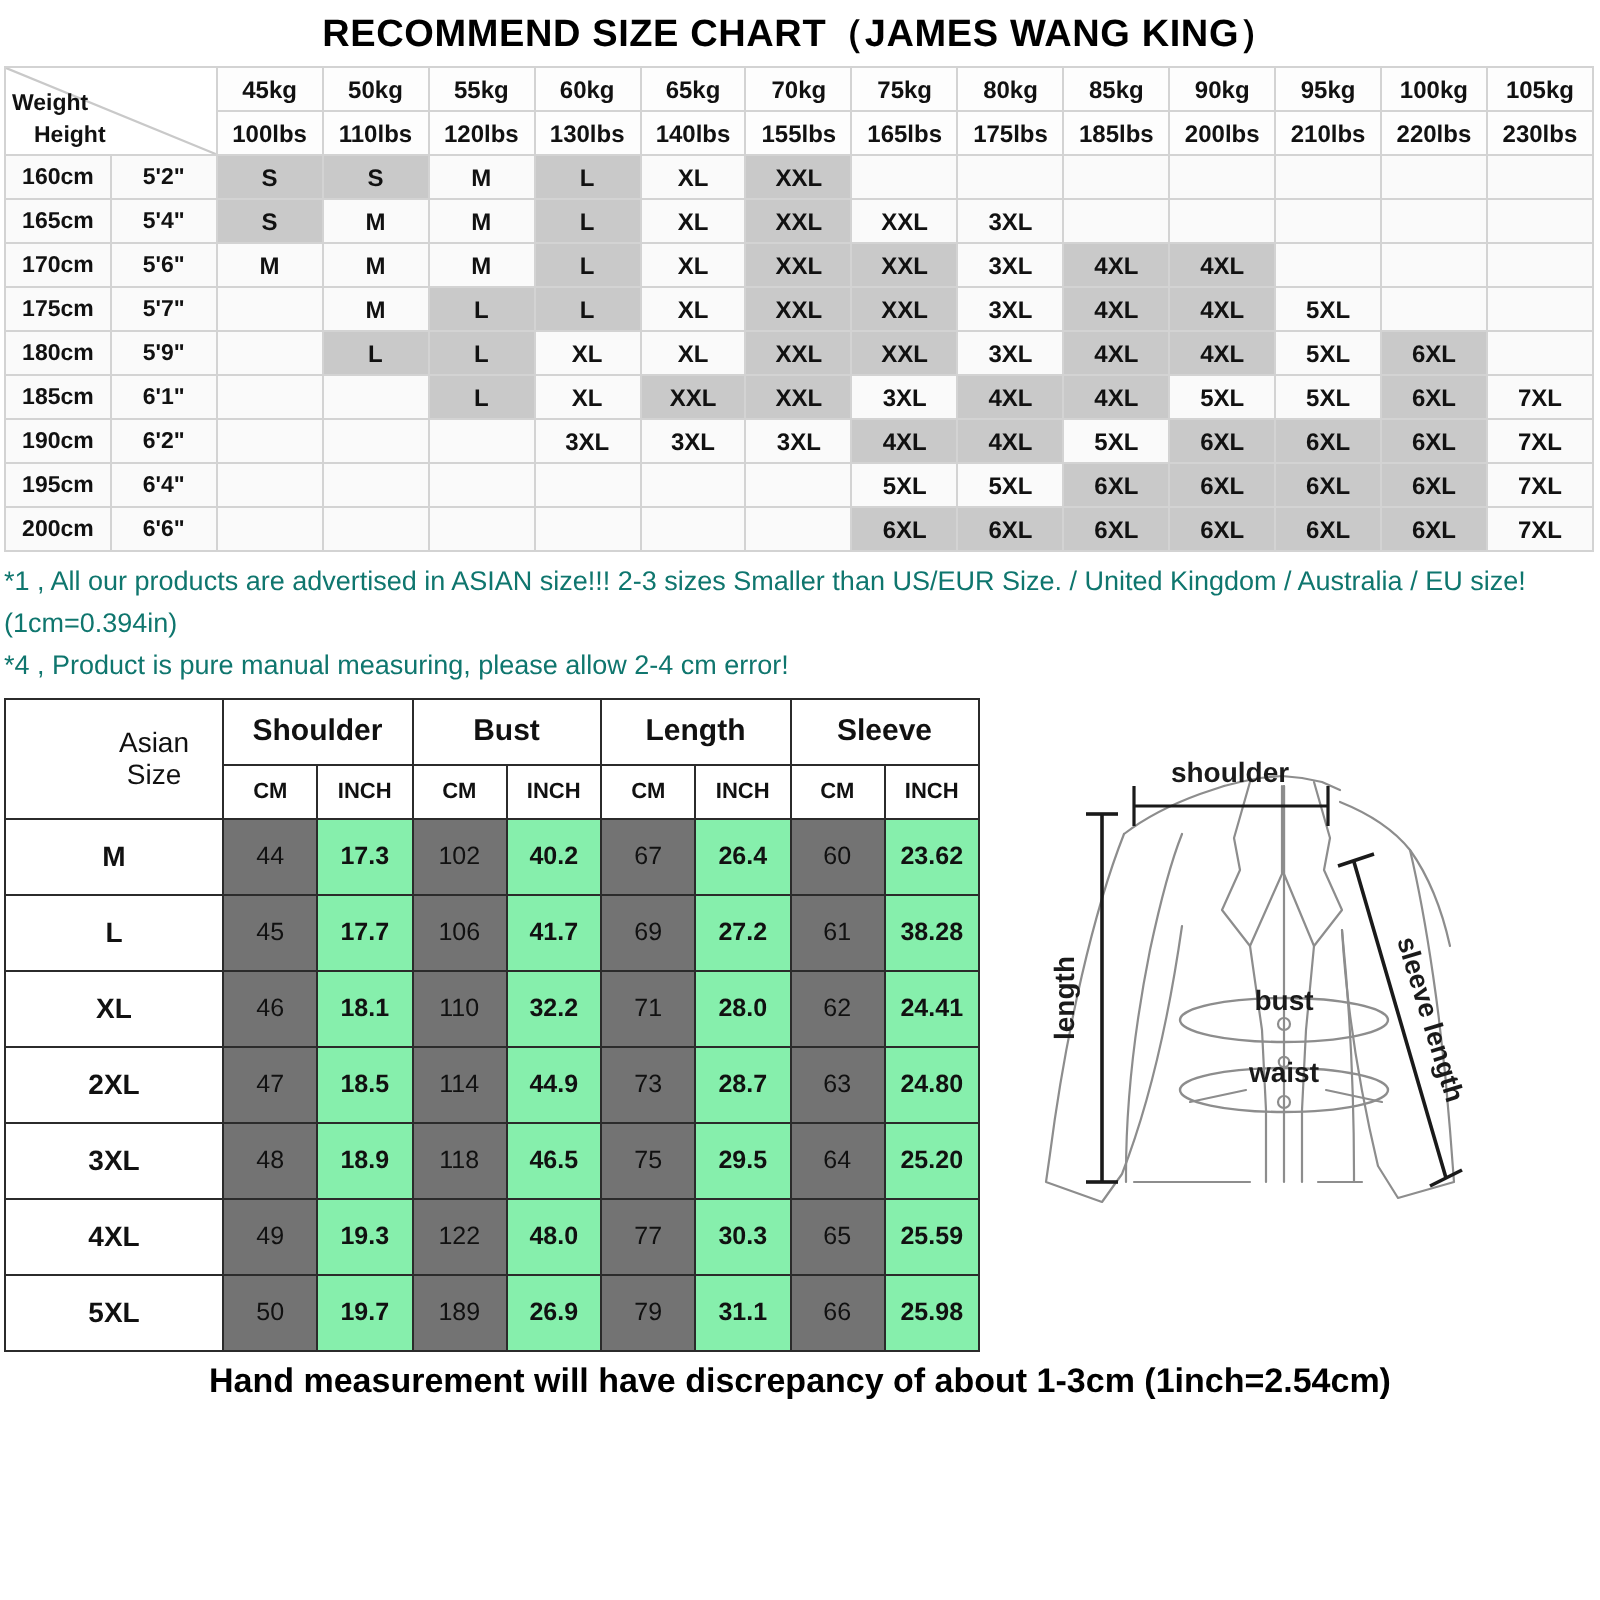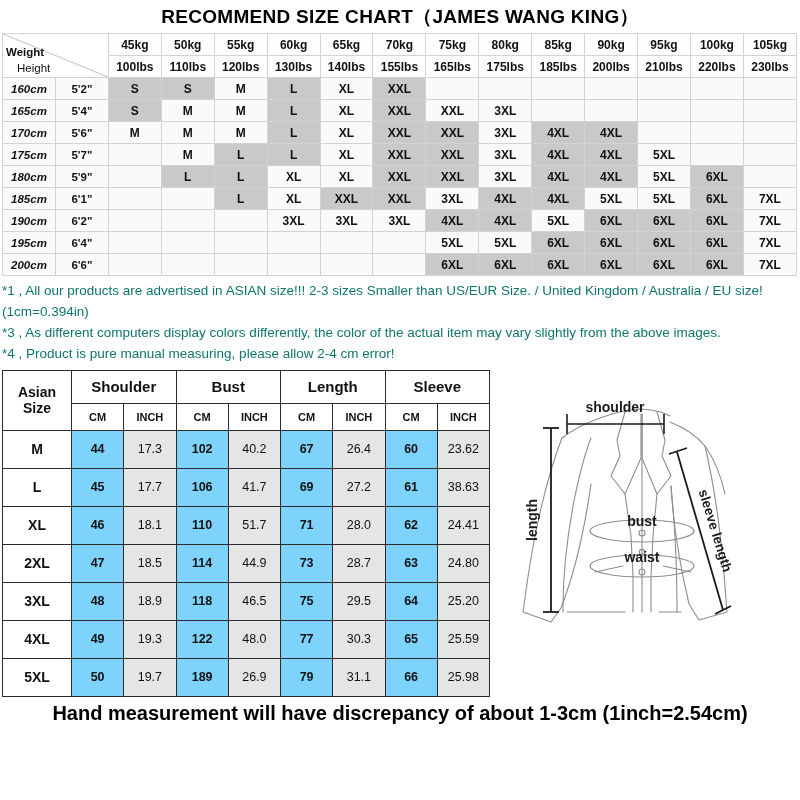--- a/index.html
+++ b/index.html
@@ -54,25 +54,25 @@
   }
   .corner .diag{
     position:absolute;left:0;top:0;width:100%;height:100%;
     overflow:hidden;
   }
   .corner .diag svg{display:block;width:100%;height:100%;}
   .corner .wlab{
     position:absolute;left:3px;top:12px;font-size:11.5px;font-weight:700;text-align:left;
   }
   .corner .hlab{
-    position:absolute;left:14px;bottom:3px;font-size:11.5px;font-weight:400;text-align:left;
+    position:absolute;left:14px;bottom:3px;font-size:11.5px;font-weight:700;text-align:left;
   }
   .hdr-kg, .hdr-lbs{font-size:12px;font-weight:700;height:25px;background:#fcfcfc;}
   .hdr-lbs{height:30px;}
-  .hcm{font-size:11.5px;background:#fbfbfb;font-style:italic;}
+  .hcm{font-size:11.5px;background:#fbfbfb;}
   .hft{font-size:11.5px;background:#fbfbfb;}
   .sz{font-size:12px;}
   .sz.sh{background:#c9c9c9;}
   .sz.pl{background:#fafafa;}
 
   
   .notes{
     color:#5fb04a;
     font-size:13.5px;
     line-height:1.55;
@@ -94,39 +94,39 @@
   }
   .meastable td,.meastable th{
     border:1px solid #2b2b2b;
     text-align:center;
     vertical-align:middle;
     height:37px;
     padding:0;
     color:#111;
   }
   .meastable .grp{font-size:15px;font-weight:700;background:#ffffff;height:32px;}
-  .meastable .asian{font-size:14px;font-weight:700;background:#ffffff;width:68px;}
+  .meastable .asian{font-size:14px;font-weight:400;background:#ffffff;width:68px;padding-left:40px;}
   .meastable .unit{font-size:11px;font-weight:700;background:#ffffff;height:26px;margin-top:36px;}
   .meastable .rowlbl{font-size:14px;font-weight:700;background:#ffffff;}
-  .meastable .cm{background:#7dd3fc;font-weight:700;}
-  .meastable .inch{background:#e5e5e5;font-weight:400;}
+  .meastable .cm{background:#737373;font-weight:400;}
+  .meastable .inch{background:#86efac;font-weight:700;}
 
   .diagram{
     flex:1;
     display:flex;
     align-items:flex-start;
     justify-content:center;
     padding-top:6px;
   }
   .diagram svg{display:block;}
 
   
   .footer{
     text-align:center;
-    font-size:20px;
+    font-size:17px;
     font-weight:700;
     color:#000;
     padding-top:5px;
     white-space:nowrap;
   }
 </style>
 </head>
 <body>
 
 <div class="page">
@@ -325,21 +325,20 @@
           <td class="sz sh">6XL</td>
           <td class="sz sh">6XL</td>
           <td class="sz sh">6XL</td>
           <td class="sz pl">7XL</td>
         </tr>
       </tbody>
   </table>
 
   <div class="notes" id="notes-block" style="color: #0f766e;">
       <p>*1 , All our products are advertised in ASIAN size!!! 2-3 sizes Smaller than US/EUR Size. / United Kingdom / Australia / EU size! (1cm=0.394in)</p>
-      <p>*3 , As different computers display colors differently, the color of the actual item may vary slightly from the above images.</p>
       <p>*4 , Product is pure manual measuring, please allow 2-4 cm error!</p>
     </div>
 
   <div class="bottom">
 
     <table class="meastable">
       <tbody id="meastable-body">
           <tr>
             <th class="asian" rowspan="2">
               <div>Asian</div>
@@ -373,28 +372,28 @@
           </tr>
           <tr>
             <td class="rowlbl">L</td>
             <td class="cm">45</td>
             <td class="inch">17.7</td>
             <td class="cm">106</td>
             <td class="inch">41.7</td>
             <td class="cm">69</td>
             <td class="inch">27.2</td>
             <td class="cm">61</td>
-            <td class="inch">38.63</td>
+            <td class="inch">38.28</td>
           </tr>
           <tr>
             <td class="rowlbl">XL</td>
             <td class="cm">46</td>
             <td class="inch">18.1</td>
             <td class="cm">110</td>
-            <td class="inch">51.7</td>
+            <td class="inch">32.2</td>
             <td class="cm">71</td>
             <td class="inch">28.0</td>
             <td class="cm">62</td>
             <td class="inch">24.41</td>
           </tr>
           <tr>
             <td class="rowlbl">2XL</td>
             <td class="cm">47</td>
             <td class="inch">18.5</td>
             <td class="cm">114</td>

